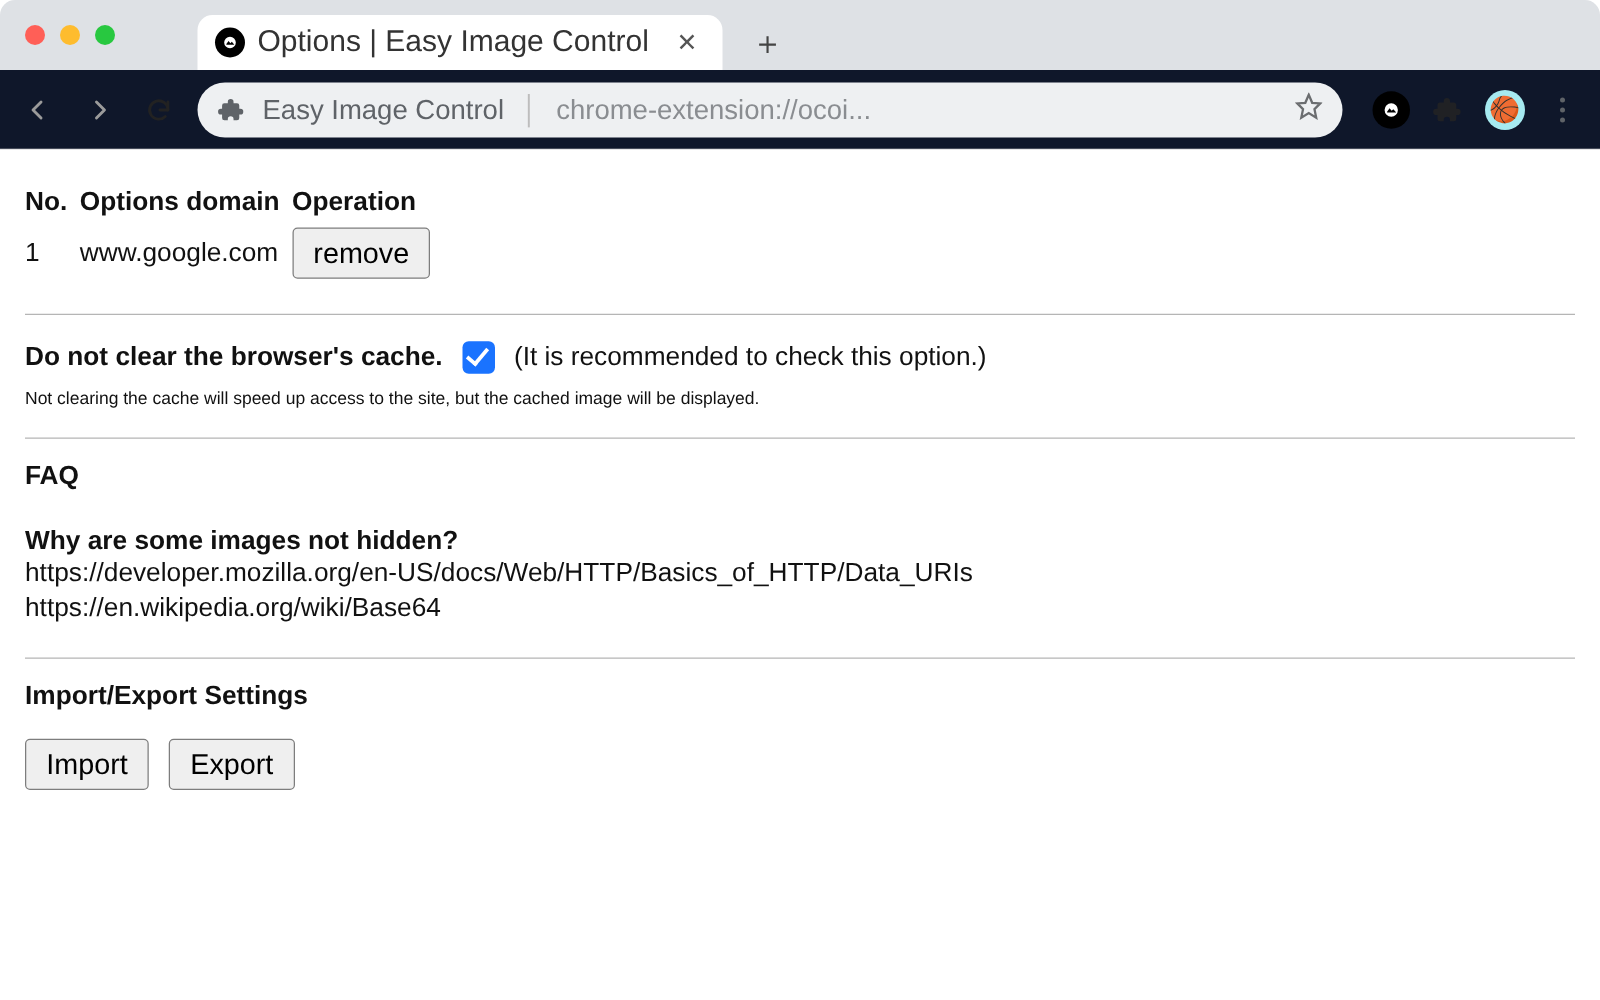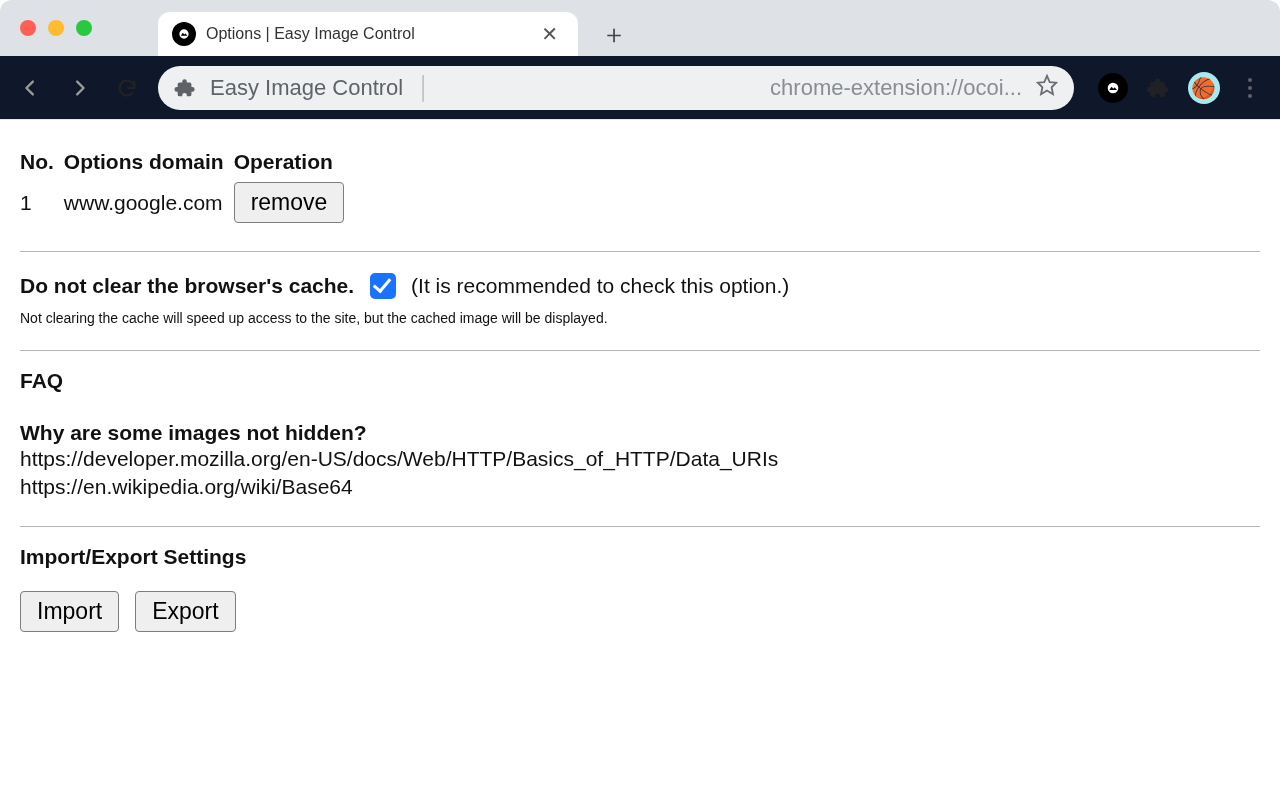--- a/index.html
+++ b/index.html
@@ -51,21 +51,21 @@
     gap: 10px;
     min-width: 420px;
     position: relative;
   }
   .tab .favicon {
     width: 24px; height:24px; border-radius:50%;
     background:#000; display:flex; align-items:center; justify-content:center;
   }
   .tab .favicon svg { width:14px; height:14px; fill:#fff;}
   .tab-title {
-    font-size: 16px; color:#333; flex:1; white-space:nowrap; overflow:hidden;
+    font-size: 24px; color:#333; flex:1; white-space:nowrap; overflow:hidden;
   }
   .tab-close {
     font-size: 20px; color:#555; padding: 2px 6px; cursor:pointer;
   }
   .newtab {
     width:44px; height:44px;
     display:flex; align-items:center; justify-content:center;
     font-size:26px; color:#444; cursor:pointer;
     margin-left: 14px; margin-bottom: 0;
   }
@@ -94,21 +94,21 @@
     gap: 14px;
     color:#5f6368;
     font-size: 22px;
   }
   .omni-icon {
     width:22px; height:22px; display:flex; align-items:center; justify-content:center;
   }
   .omni-icon svg { width:22px; height:22px; fill:#5f6368;}
   .omni-name { color:#5f6368; }
   .omni-sep { color:#bdbdbd; }
-  .omni-url { color:#8a8d91; flex:1; white-space:nowrap; overflow:hidden;text-align:right;}
+  .omni-url { color:#8a8d91; flex:1; white-space:nowrap; overflow:hidden;}
   .star svg { width:22px; height:22px; fill:none; stroke:#6b6d70; stroke-width:2;}
   .tool-icons { display:flex; align-items:center; gap:14px; margin-left:10px;}
   .ticon { width:32px; height:32px; display:flex; align-items:center; justify-content:center; cursor:pointer;}
   .ticon.circle-black { width:30px; height:30px; border-radius:50%; background:#000;}
   .ticon.circle-black svg { width:16px; height:16px; fill:#fff;}
   .ticon.puzzle svg { width:24px; height:24px; fill:#202124;}
   .avatar {
     width:32px; height:32px; border-radius:50%; background:#a6eaf0;
     display:flex; align-items:center; justify-content:center; font-size:20px;
   }

